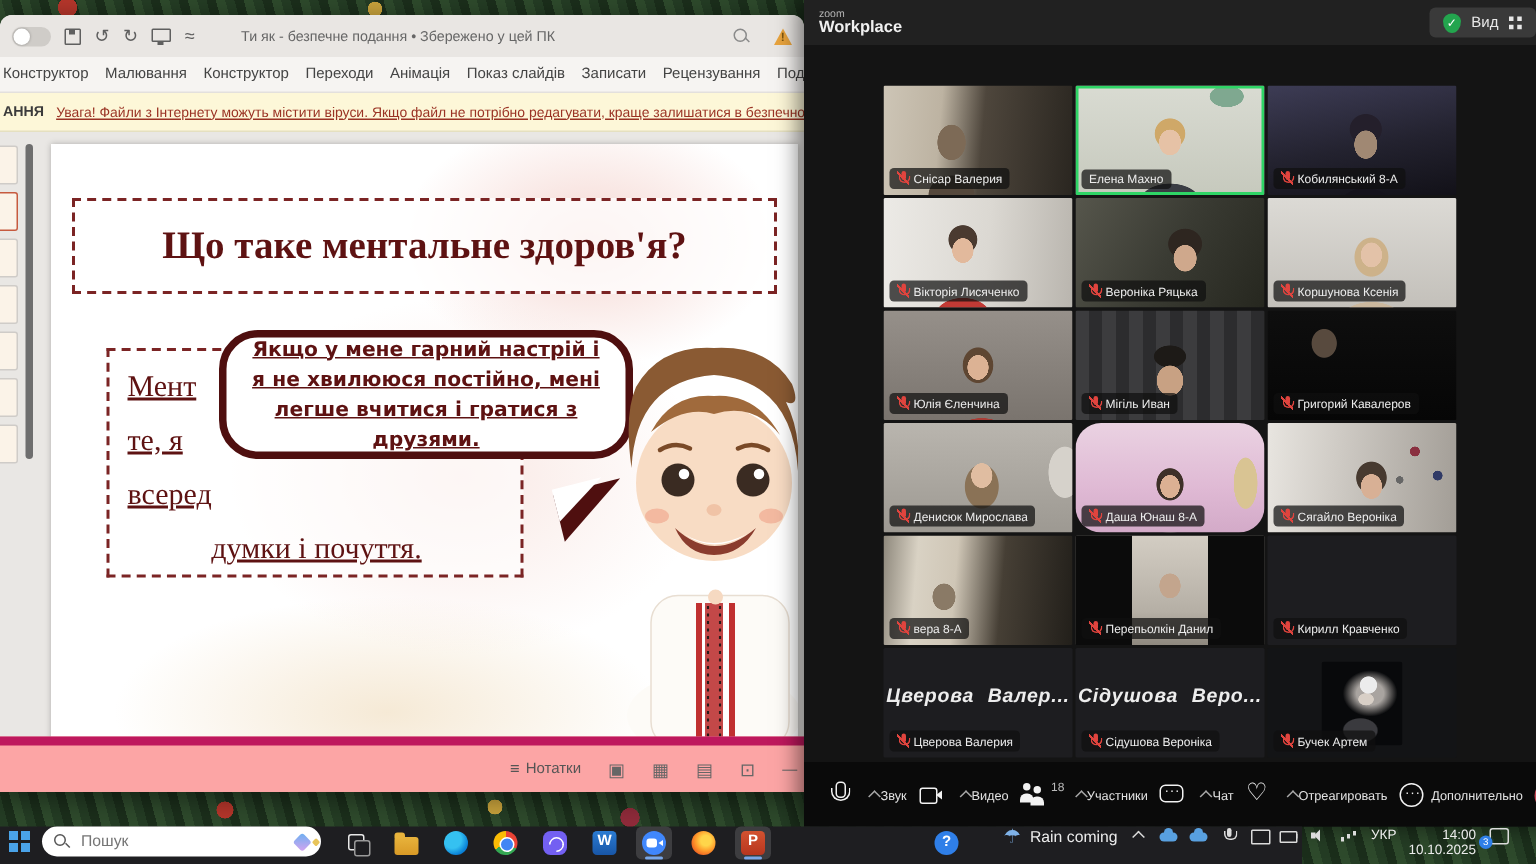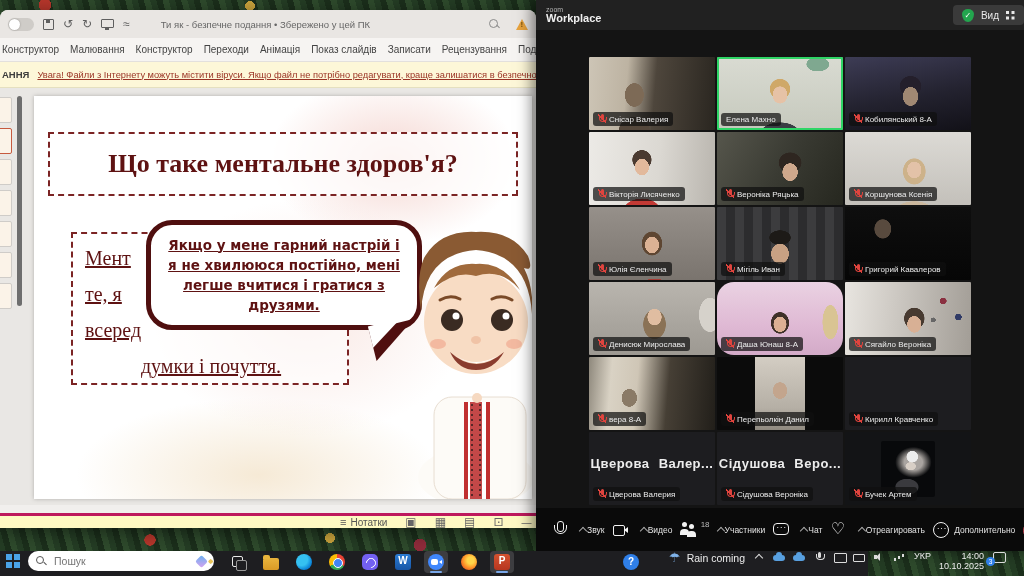--- a/index.html
+++ b/index.html
@@ -45,26 +45,26 @@
     background:
       radial-gradient(ellipse 180px 120px at 72% 16%,rgba(236,180,170,.55),rgba(0,0,0,0) 70%),
       radial-gradient(ellipse 230px 170px at 55% 55%,rgba(242,205,196,.45),rgba(0,0,0,0) 70%),
       radial-gradient(ellipse 260px 110px at 45% 94%,rgba(238,216,180,.55),rgba(0,0,0,0) 70%),
       #fff;}
   .title-box{position:absolute;left:14px;top:36px;width:470px;height:64px;border:2.5px dashed #7b2424;background:rgba(255,255,255,.75);display:flex;align-items:center;justify-content:center;}
   .slide-title{font-family:"Liberation Serif","DejaVu Serif",serif;font-weight:bold;font-size:26px;color:#5e1212;}
   .body-box{position:absolute;left:37px;top:136px;width:278px;height:153px;border:2.5px dashed #7b2424;background:rgba(255,255,255,.6);padding:6px 0 0 12px;}
   .frag{font-family:"Liberation Serif","DejaVu Serif",serif;font-size:20px;line-height:36px;color:#5e1212;text-decoration:underline;text-decoration-color:#5e1212;}
   .frag:nth-of-type(4){text-align:center;padding-right:10px;}
-  .bubble{position:absolute;left:112px;top:124px;width:276px;height:110px;background:#fff;border:5px solid #4f0f0f;border-radius:26px;display:flex;align-items:center;justify-content:center;padding:4px 12px;}
+  .bubble{position:absolute;left:112px;top:124px;width:276px;height:86px;background:#fff;border:5px solid #4f0f0f;border-radius:26px;display:flex;align-items:center;justify-content:center;padding:4px 12px;}
   .bubble-text{font-family:"DejaVu Sans","Liberation Sans",sans-serif;font-size:13.5px;font-weight:600;line-height:1.5;color:#5e1212;text-align:center;text-decoration:underline;}
   .tail-o{position:absolute;left:338px;top:228px;width:0;height:0;border-left:46px solid #4f0f0f;border-bottom:32px solid transparent;transform:rotate(-14deg);}
   .tail-i{position:absolute;left:336px;top:226px;width:0;height:0;border-left:34px solid #fff;border-bottom:22px solid transparent;transform:rotate(-14deg);}
   .boy{position:absolute;right:-6px;top:96px;width:122px;height:307px;}
-  .ppt-status{position:absolute;left:0;bottom:0;right:0;height:15px;background:#fef9c3;border-top:3px solid #be185d;display:flex;align-items:center;gap:18px;padding-left:340px;color:#555;}
+  .ppt-status{position:absolute;left:0;bottom:0;right:0;height:37px;background:#fca5a5;border-top:6px solid #be185d;display:flex;align-items:center;gap:18px;padding-left:340px;color:#555;}
   .notes{display:flex;align-items:center;gap:4px;font-size:10px;color:#555;}
   .notes::before{content:"≡";font-size:11px;color:#555;}
   .vico{font-size:12px;color:#666;line-height:12px;}
   .vico.v-norm::before{content:"▣";}
   .vico.v-grid::before{content:"▦";}
   .vico.v-read::before{content:"▤";}
   .vico.v-show::before{content:"⊡";}
   .vico.v-minus::before{content:"—";font-size:10px;}
 
   
@@ -83,21 +83,21 @@
   .winctl{font-size:12px;color:#cfcfcf;line-height:12px;}
   .winctl.wmax{width:9px;height:9px;border:1.2px solid #cfcfcf;border-radius:1px;}
   .gallery{position:absolute;left:53px;top:57px;width:384px;display:grid;grid-template-columns:repeat(3,126px);grid-auto-rows:73px;gap:2px;}
   .tile{position:relative;overflow:hidden;background:#1d1d20;border-radius:1px;}
   .tile.speaking{box-shadow:inset 0 0 0 2px #2fd566;}
   .nametag{position:absolute;left:4px;bottom:4px;max-width:118px;display:flex;align-items:center;gap:3px;background:rgba(15,15,15,.72);border-radius:3px;padding:2px 5px;}
   .tagname{font-size:8px;color:#ececec;white-space:nowrap;overflow:hidden;text-overflow:ellipsis;}
   .mic{position:relative;width:8px;height:10px;flex:none;background:linear-gradient(45deg,rgba(0,0,0,0) 46%,#e0443e 46% 56%,rgba(0,0,0,0) 56%);}
   .mic::before{content:"";position:absolute;left:2.5px;top:0;width:3px;height:5.5px;background:#e0443e;border-radius:1.5px;}
   .mic::after{content:"";position:absolute;left:1px;top:2.5px;width:6px;height:4.5px;border:1px solid #e0443e;border-top:none;border-radius:0 0 4px 4px;}
-  .bigname{position:absolute;left:0;right:0;top:24px;text-align:center;font-size:13px;font-weight:bold;color:#ededed;letter-spacing:.5px;word-spacing:5px;white-space:nowrap;overflow:hidden;}
+  .bigname{position:absolute;left:0;right:0;top:24px;text-align:center;font-size:13px;font-weight:bold;color:#ededed;letter-spacing:.5px;word-spacing:5px;white-space:nowrap;overflow:hidden;font-style:italic;}
   .avatar-img{display:none;}
   .tile.avatar{display:flex;align-items:center;justify-content:center;background:#131416;}
   .tile.avatar .avatar-img{display:block;width:54px;height:56px;border-radius:2px;background:
       radial-gradient(circle 10px at 58% 28%,#ececec 55%,rgba(0,0,0,0) 60%),
       radial-gradient(ellipse 9px 7px at 55% 45%,#d8cfc6 55%,rgba(0,0,0,0) 60%),
       radial-gradient(ellipse 20px 14px at 48% 82%,#3a3a3e 55%,rgba(0,0,0,0) 60%),
       radial-gradient(ellipse 26px 22px at 60% 38%,#a9a4a0 35%,rgba(0,0,0,0) 70%),
       #08090b;}
   
   .v1{background:radial-gradient(ellipse 16px 20px at 36% 52%,#7d6a56 58%,rgba(0,0,0,0) 60%),radial-gradient(ellipse 26px 22px at 36% 100%,#55483c 58%,rgba(0,0,0,0) 60%),linear-gradient(95deg,#cdc5b6 0%,#bdb3a2 30%,#4e463c 52%,#2a2620 100%);}

